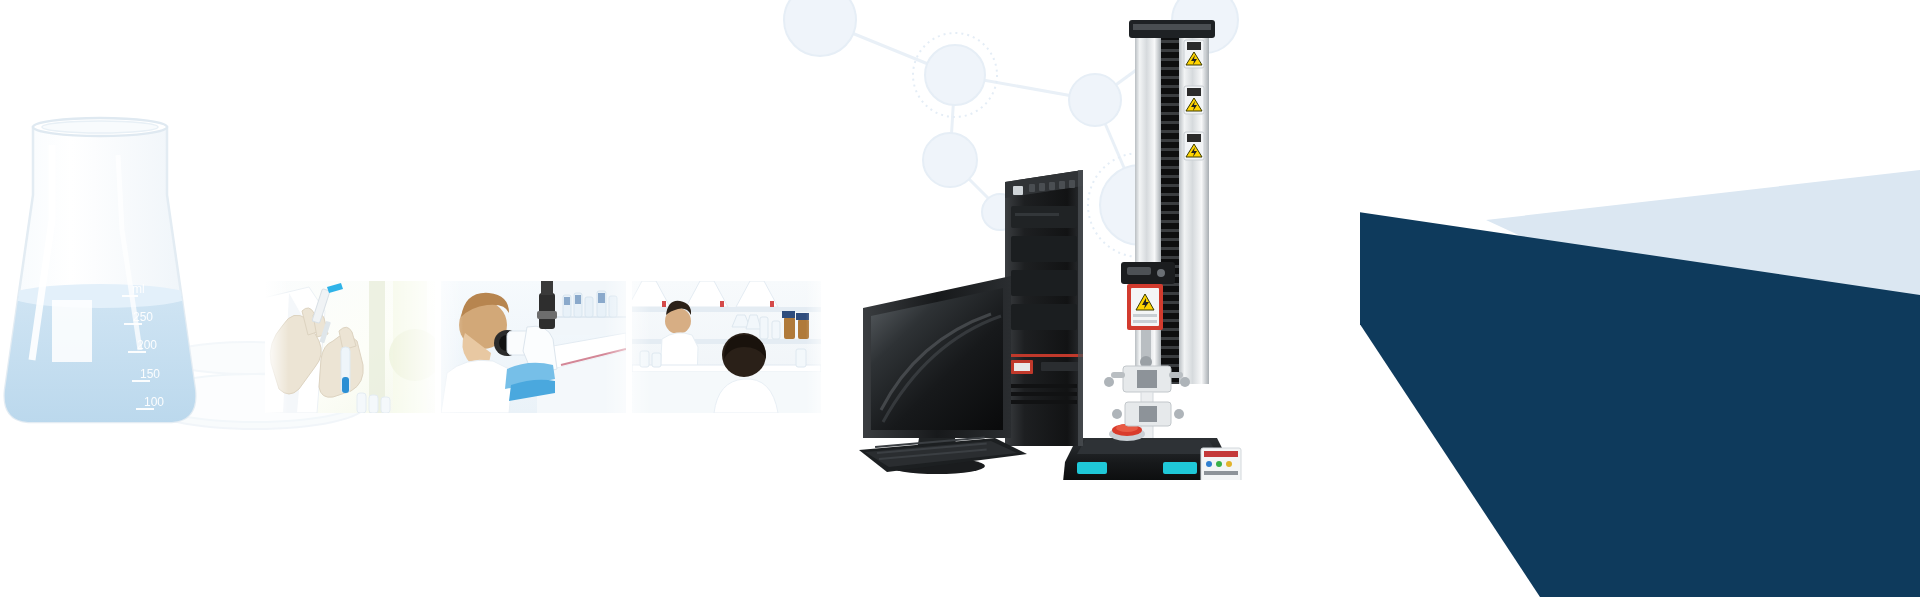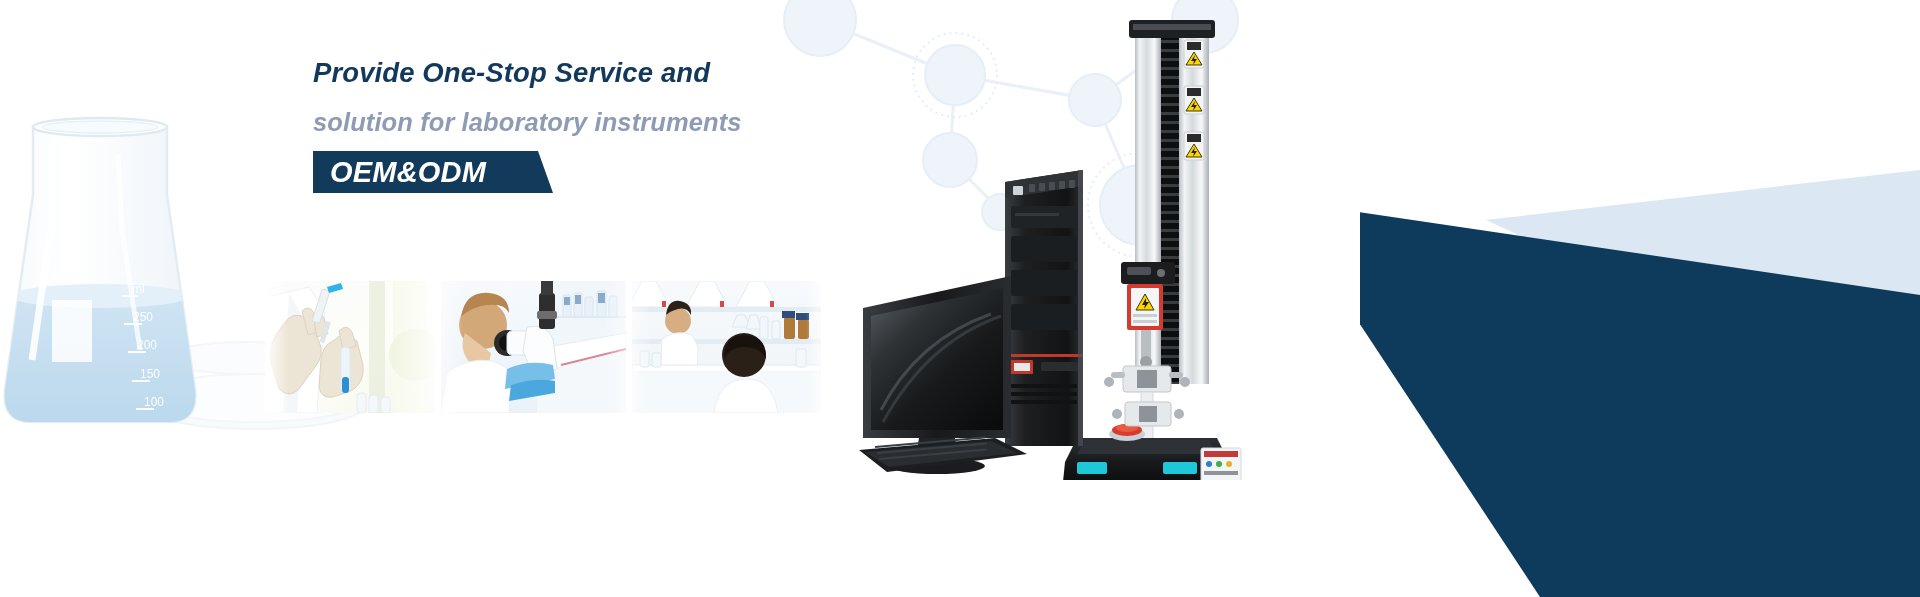--- a/index.html
+++ b/index.html
@@ -186,30 +186,20 @@
           <text x="140" y="278">150</text>
           <line x1="136" y1="309" x2="154" y2="309" stroke="#ffffff" stroke-width="2"></line>
           <text x="144" y="306">100</text>
         </g>
 
         <rect x="52" y="200" width="40" height="62" fill="#ffffff" opacity="0.85"></rect>
       </g>
     </svg>
   </div>
 
-  <div class="headline">
-    <div class="line1">Provide One-Stop Service and</div>
-    <div class="line2">solution for laboratory instruments</div>
-    <div class="badge-wrap">
-      <svg class="badge-shape" width="240" height="42" viewBox="0 0 240 42" xmlns="http://www.w3.org/2000/svg">
-        <polygon points="0,0 225,0 240,42 0,42" fill="#123a5a"></polygon>
-      </svg>
-      <div class="badge-text">OEM&amp;ODM</div>
-    </div>
-  </div>
 
   <div class="photo-strip">
 
     <div class="photo p1">
       <svg width="170" height="132" viewBox="0 0 170 132" xmlns="http://www.w3.org/2000/svg">
         <defs>
           <linearGradient id="bg1" x1="0" y1="0" x2="1" y2="1">
             <stop offset="0%" stop-color="#fafcfd"></stop>
             <stop offset="55%" stop-color="#fdfef8"></stop>
             <stop offset="100%" stop-color="#f3f7ea"></stop>

